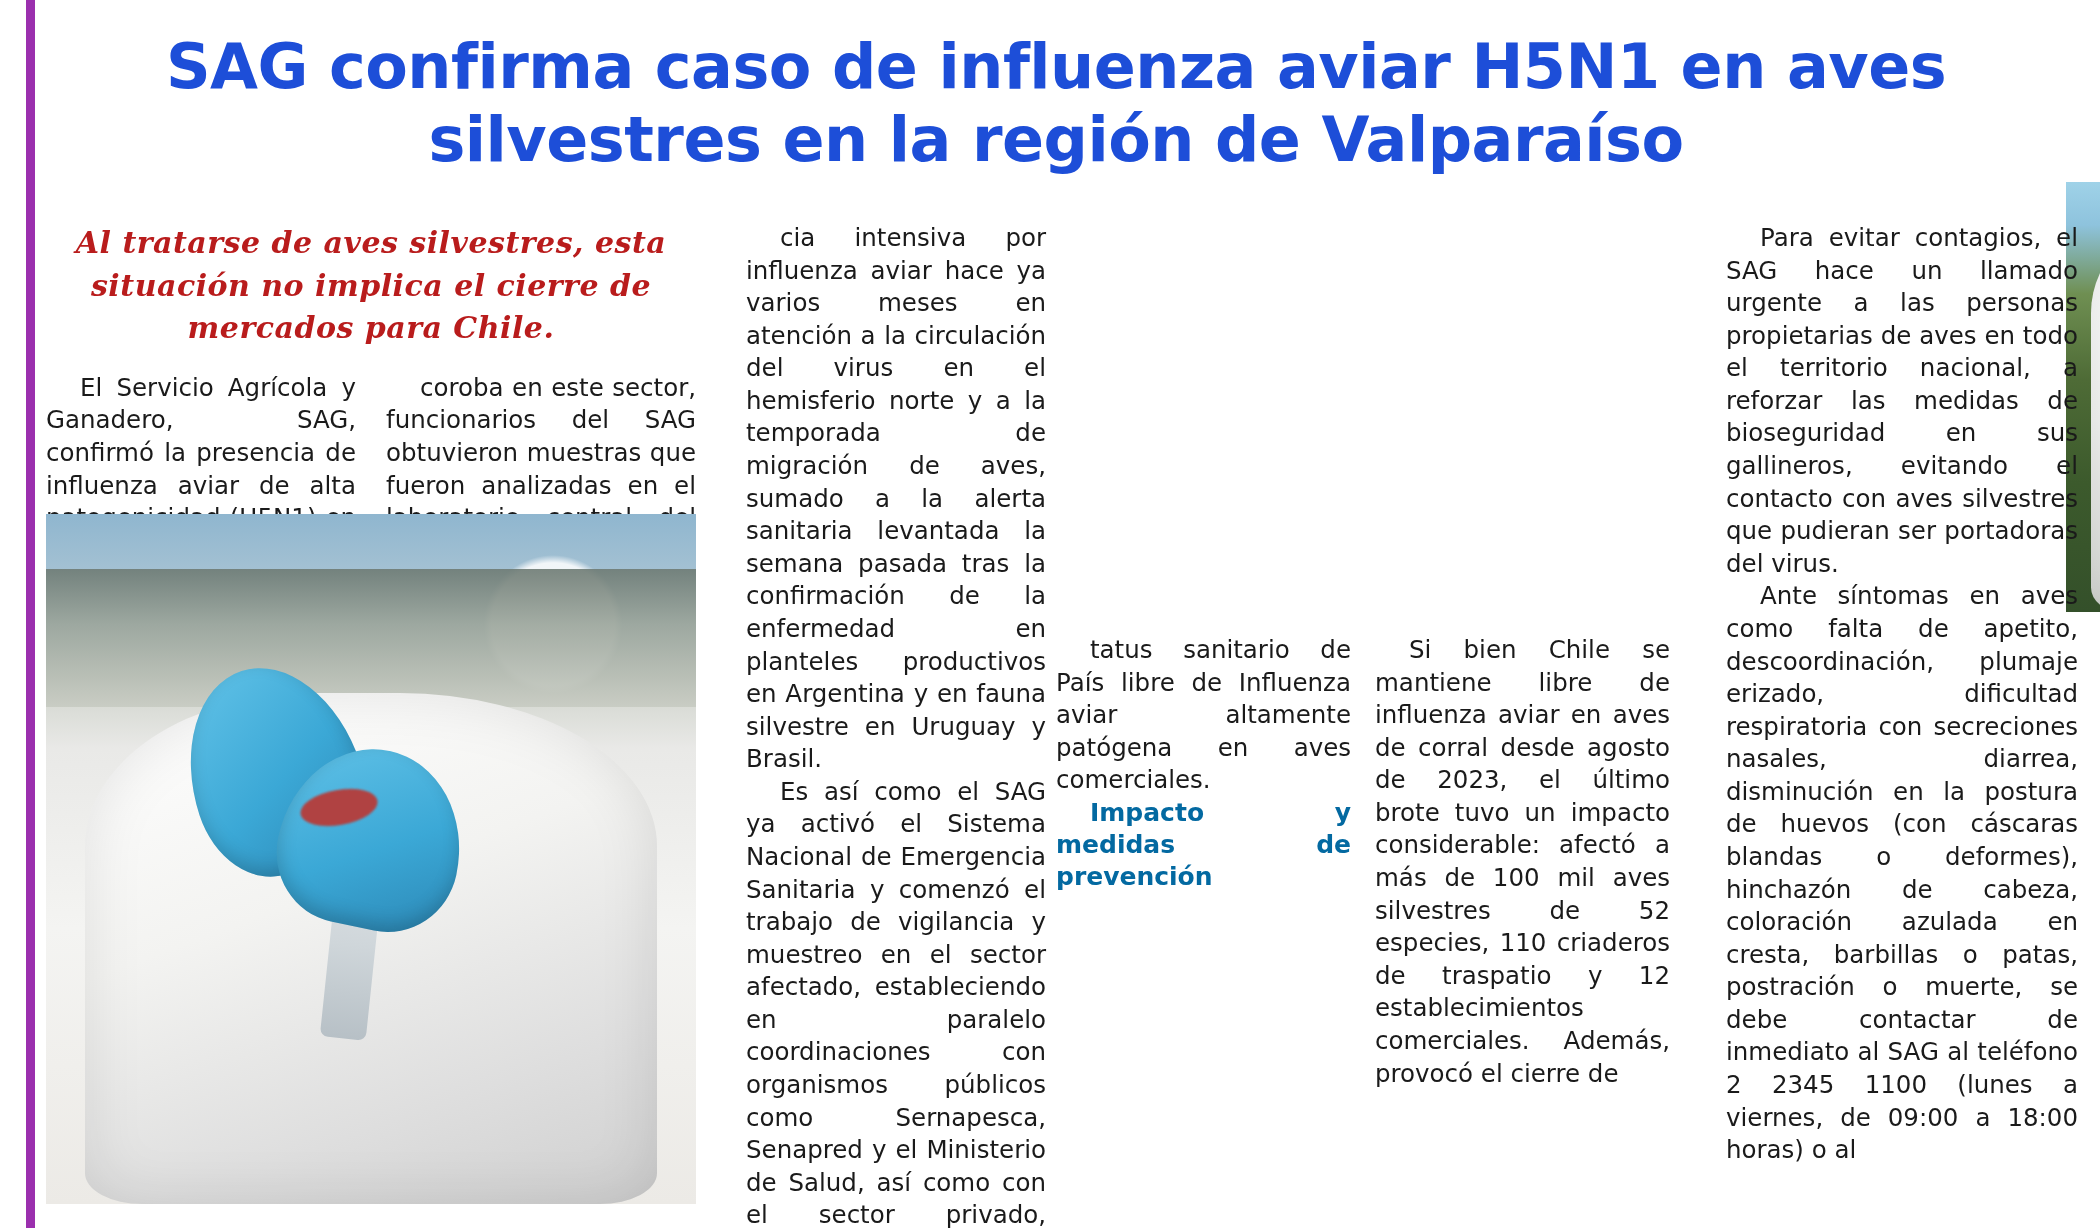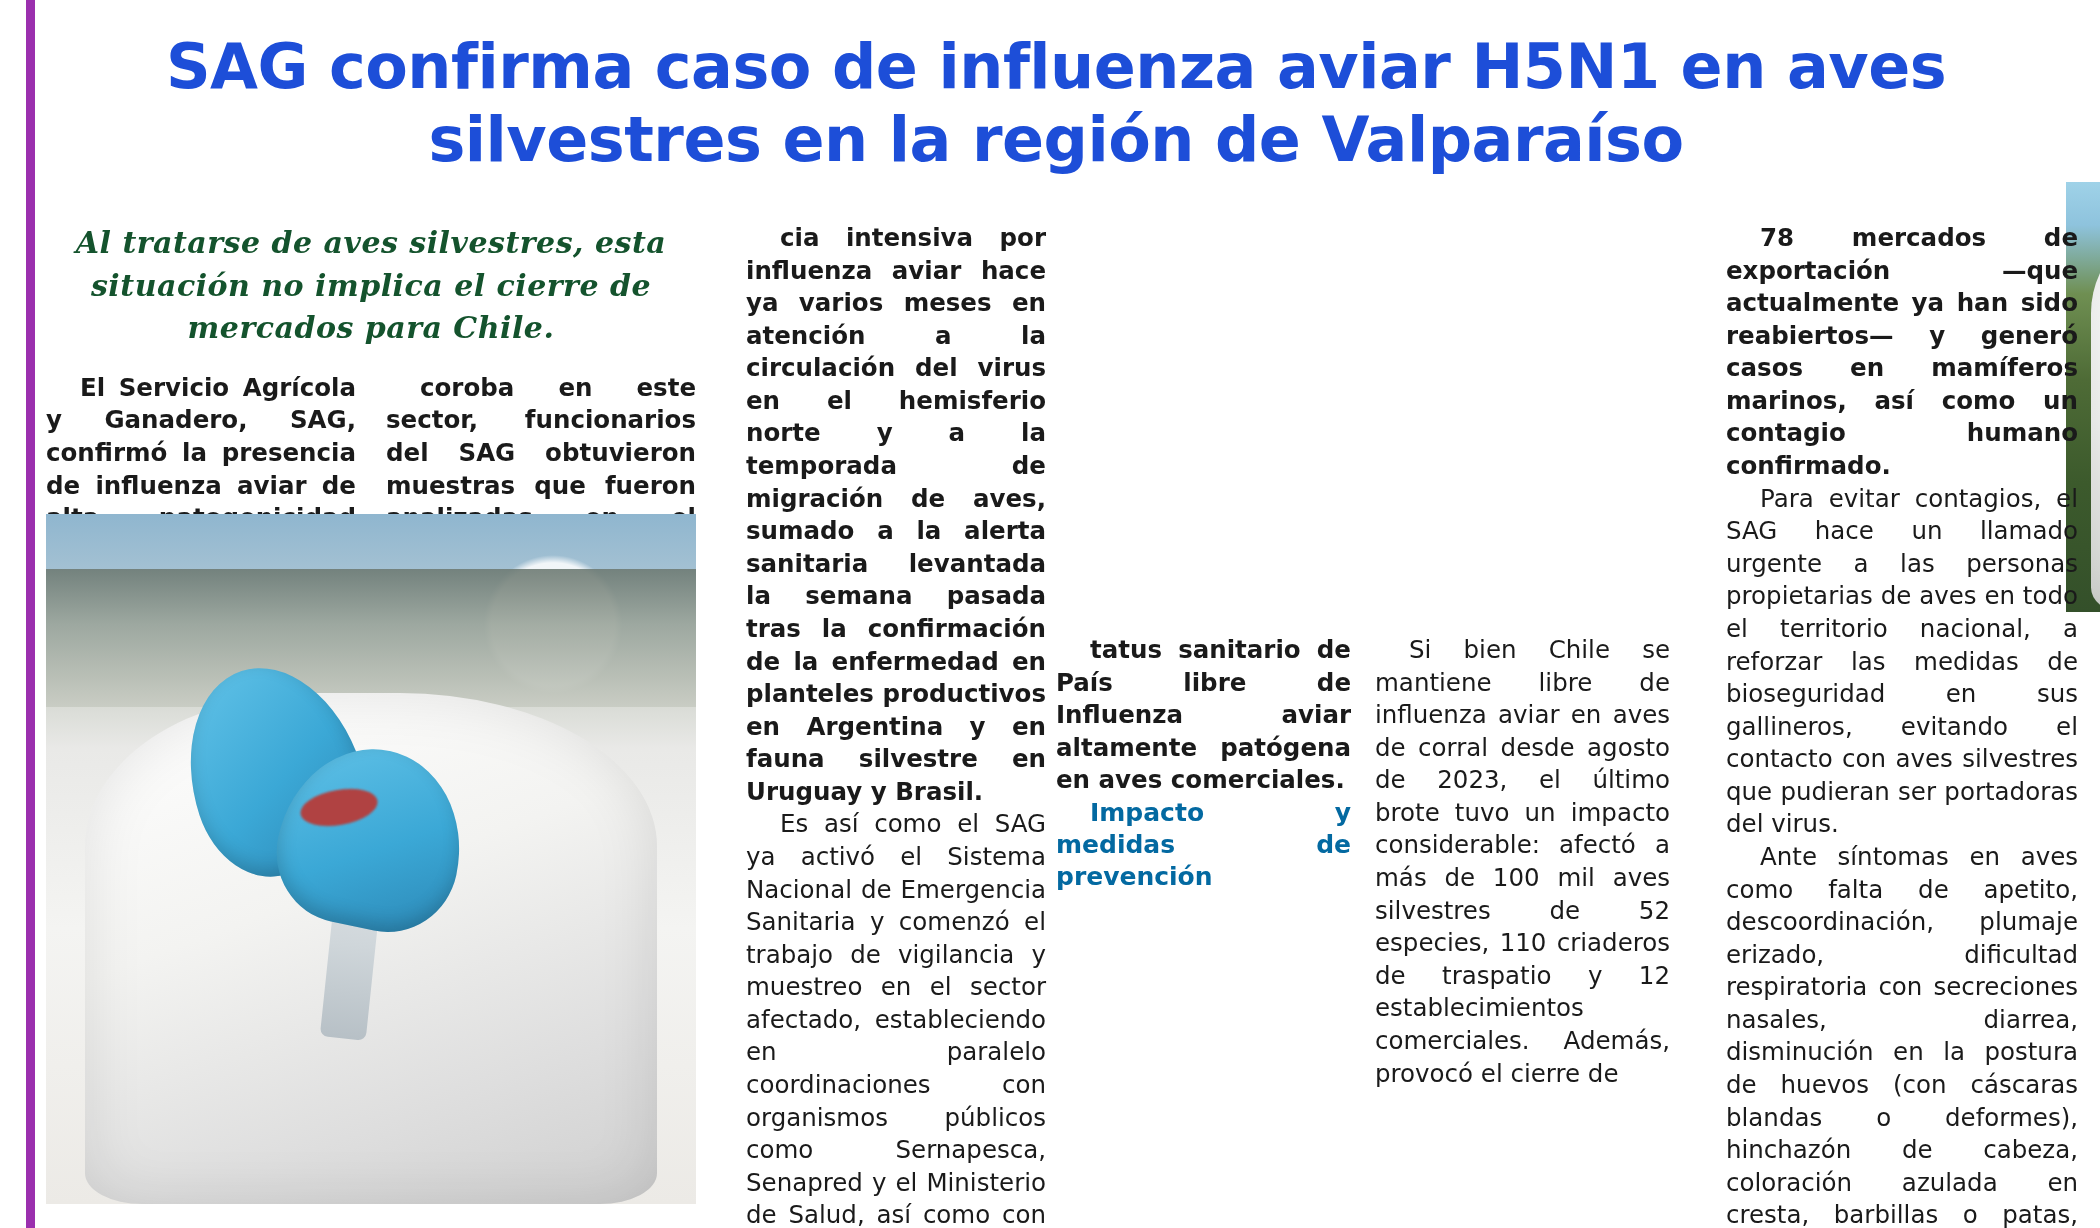--- a/index.html
+++ b/index.html
@@ -58,36 +58,35 @@
     color: #1a1a1a;
     text-align: justify;
   }
   .col p {
     margin: 0 0 0 0;
     text-indent: 34px;
     hyphens: auto;
   }
   .col p.first {
     text-indent: 34px;
-    font-weight: bold;
   }
   
   .col-a { left: 0px;    width: 650px; }
   .col-b { left: 700px;  width: 300px; }
   .col-c { left: 1010px; width: 620px; }
   .col-d { left: 1680px; width: 352px; }
 
   .lead {
     font-family: "DejaVu Serif", serif;
     font-weight: bold;
     font-style: italic;
     font-size: 30px;
     line-height: 1.42;
     text-align: center;
-    color: #14532d;
+    color: #b91c1c;
     margin: 0 0 22px 0;
     text-indent: 0;
     letter-spacing: 0.5px;
   }
   .two-sub {
     position: relative;
     display: flex;
     gap: 30px;
   }
   .two-sub .sub {
@@ -245,20 +244,19 @@
           <p class="first">tatus sanitario de País libre de Influenza aviar altamente patógena en aves comerciales.</p>
           <p class="subhead">Impacto y medidas de prevención</p>
         </div>
         <div style="width:295px; text-align:justify;">
           <p>Si bien Chile se mantiene libre de influenza aviar en aves de corral desde agosto de 2023, el último brote tuvo un impacto considerable: afectó a más de 100 mil aves silvestres de 52 especies, 110 criaderos de traspatio y 12 establecimientos comerciales. Además, provocó el cierre de</p>
         </div>
       </div>
     </div>
 
     <div class="col col-d">
-      <p class="first">78 mercados de exportación —que actualmente ya han sido reabiertos— y generó casos en mamíferos marinos, así como un contagio humano confirmado.</p>
       <p>Para evitar contagios, el SAG hace un llamado urgente a las personas propietarias de aves en todo el territorio nacional, a reforzar las medidas de bioseguridad en sus gallineros, evitando el contacto con aves silvestres que pudieran ser portadoras del virus.</p>
       <p>Ante síntomas en aves como falta de apetito, descoordinación, plumaje erizado, dificultad respiratoria con secreciones nasales, diarrea, disminución en la postura de huevos (con cáscaras blandas o deformes), hinchazón de cabeza, coloración azulada en cresta, barbillas o patas, postración o muerte, se debe contactar de inmediato al SAG al teléfono 2 2345 1100 (lunes a viernes, de 09:00 a 18:00 horas) o al</p>
 
     </div>
 
   </div>
 </div>
 
 </body></html>

